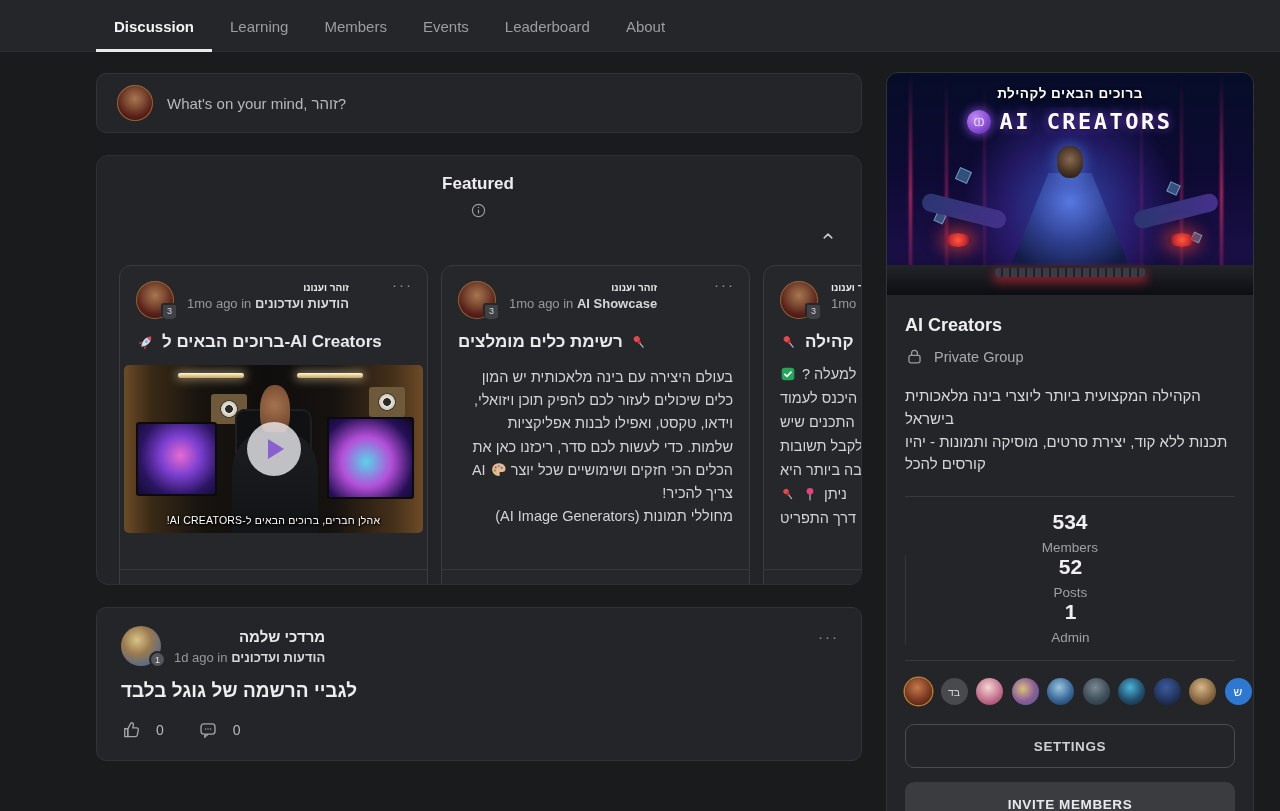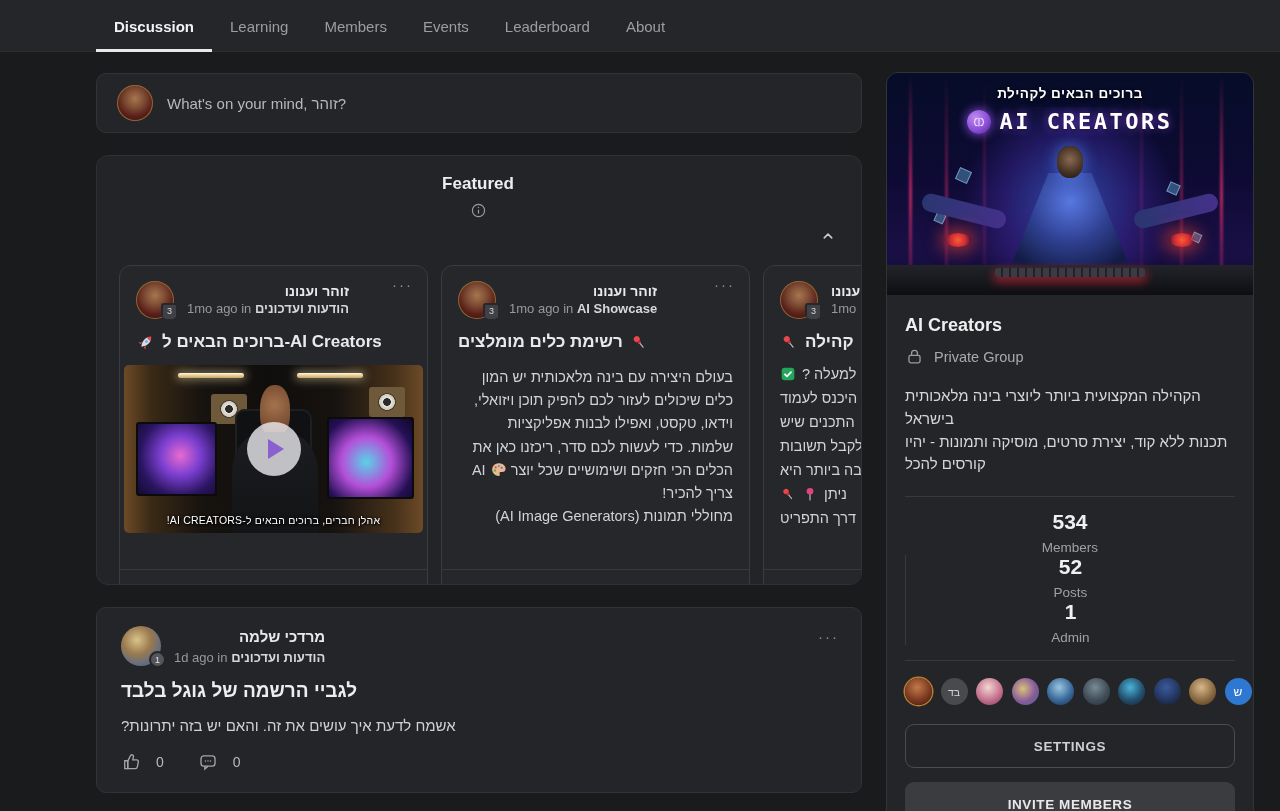--- a/index.html
+++ b/index.html
@@ -24,21 +24,21 @@
   
   .featured { margin-top:22px; height:430px; border-radius:12px; background:#232428; border:1px solid #2f3034; overflow:hidden; padding:18px 0 0 22px; position:relative; }
   .featured-head { display:flex; align-items:center; gap:8px; padding-right:24px;flex-direction:column; }
   .featured-title { font-size:17px; font-weight:bold; color:#ededef; }
   .icon { display:inline-flex; align-items:center; justify-content:center; color:#9a9b9f; }
   .featured-caret { margin-left:auto; color:#c9cacd; cursor:pointer; }
   .cards-row { display:flex; gap:13px; margin-top:20px; width:2000px; }
 
   .post-card { width:309px; flex:none; height:352px; background:#26272a; border:1px solid #3a3b3f; border-radius:12px; display:flex; flex-direction:column; position:relative; }
   .pc-head { display:flex; gap:13px; padding:15px 16px 0; align-items:flex-start; }
-  .pc-name { font-size:14px; font-weight:bold; color:#e9e9eb; line-height:1.45; white-space:nowrap; }
+  .pc-name { font-size:10px; font-weight:bold; color:#e9e9eb; line-height:1.45; white-space:nowrap; }
   .pc-meta { font-size:13px; color:#97989c; white-space:nowrap; }
   .pc-meta b { color:#d6d7d9; }
   .dots { position:absolute; top:10px; right:14px; color:#8e8f93; font-size:15px; letter-spacing:2px; cursor:pointer; }
   .pc-title { padding:13px 16px 0; font-size:17px; font-weight:bold; color:#e9e9eb; white-space:nowrap; overflow:hidden; display:flex; align-items:center; gap:7px; }
   .pc-title .t-ell { overflow:hidden; text-overflow:ellipsis; }
   .pc-body { padding:14px 16px 0; font-size:14.5px; line-height:1.6; color:#d2d3d6; direction:rtl; }
   .pc-footer { margin-top:auto; border-top:1px solid #38393d; padding:13px 18px; display:flex; align-items:center; gap:34px; }
   .count-group { display:flex; align-items:center; gap:15px; color:#b9babd; font-size:14px; cursor:pointer; }
   .count-group .icon { color:#a5a6aa; }
 
@@ -372,21 +372,20 @@
     <div class="pc-head" style="padding:0;">
       <div class="avatar" style="width:40px;height:40px;background:radial-gradient(circle at 40% 35%,#d8c48a 0%,#9a7a4e 40%,#5a6a8a 75%,#36425a 100%);">
         <div class="badge-circle">1</div>
       </div>
       <div>
         <div class="pc-name" dir="rtl" style="font-size:15px;">מרדכי שלמה</div>
         <div class="pc-meta" style="margin-top:2px;"><span>1d ago in</span> <b dir="rtl">הודעות ועדכונים</b></div>
       </div>
     </div>
     <div class="fp-title">לגביי הרשמה של גוגל בלבד</div>
-    <div class="fp-body">אשמח לדעת איך עושים את זה. והאם יש בזה יתרונות?</div>
     <div class="fp-footer">
       <div class="count-group">
         <span class="icon">
           <svg width="20" height="20" viewBox="0 0 24 24" fill="none" stroke="currentColor" stroke-width="1.6">
               <path d="M4.5 10.5h3.6V20H4.5z"></path>
               <path d="M8.1 11l3.2-6.4a1.85 1.85 0 0 1 3.5 1.2L14.2 9.4h4.6a2 2 0 0 1 2 2.4l-1.2 6.1A2.6 2.6 0 0 1 17 20H8.1z"></path>
             </svg>
         </span>
         <span>0</span>
       </div>

